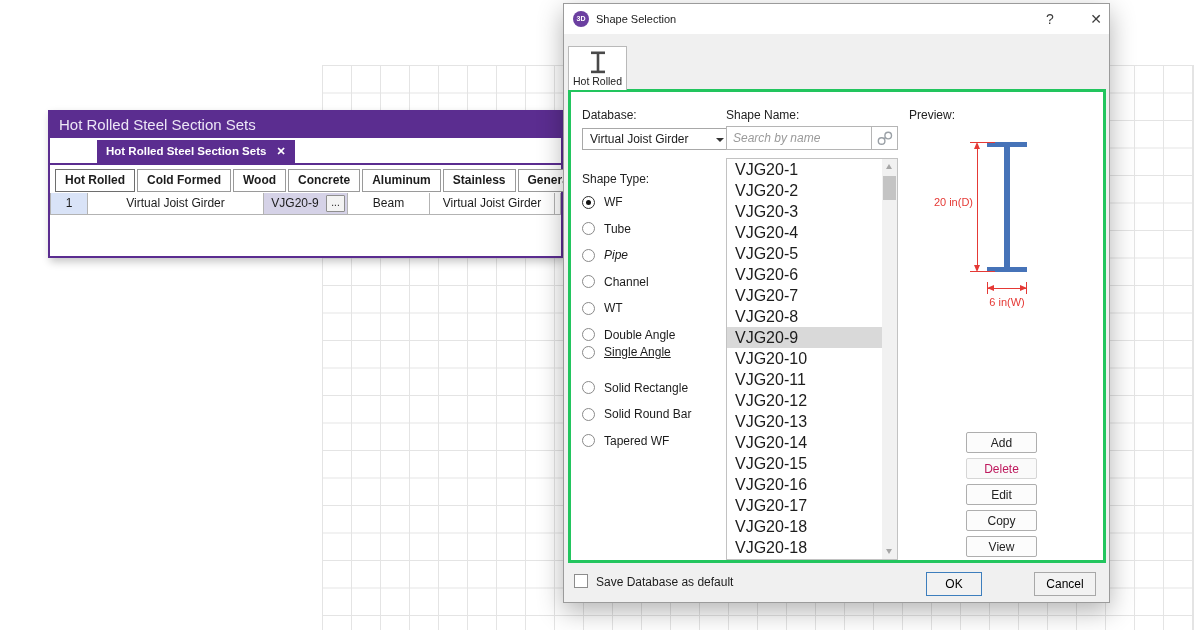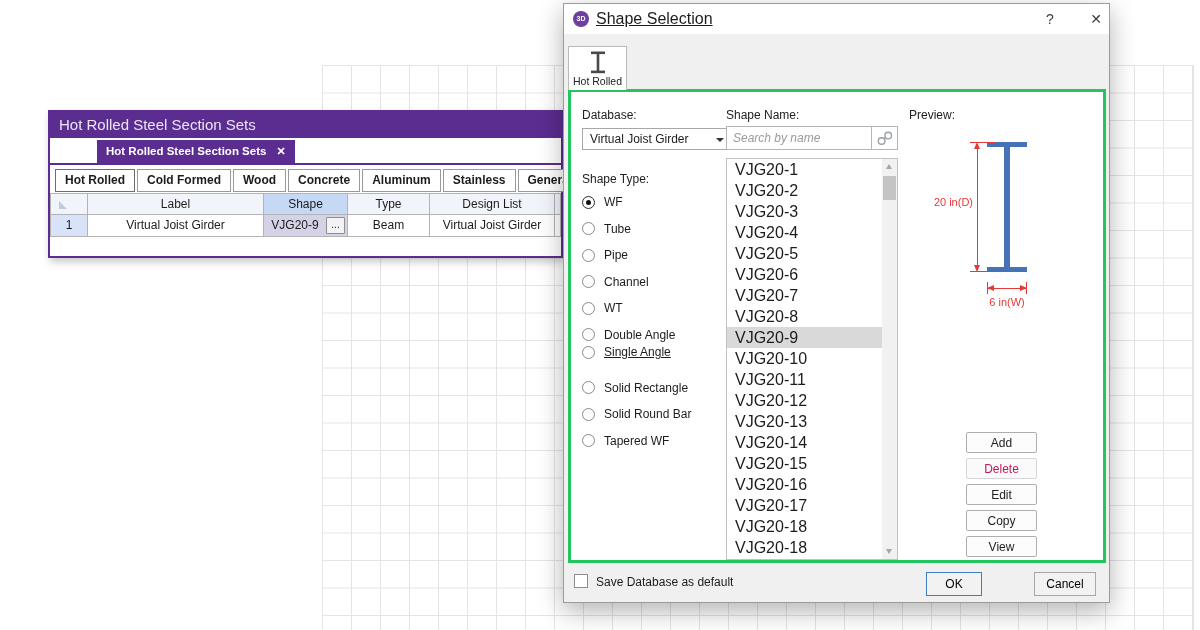--- a/index.html
+++ b/index.html
@@ -58,21 +58,21 @@
     border-left:8px solid #c2cbd9;margin:7px 0 0 8px;}
 
   
   .dialog{position:absolute;left:563px;top:3px;width:547px;height:600px;
     background:#f0f0f0;border:1px solid #9b9b9b;
     box-shadow:0 8px 24px rgba(0,0,0,.30);z-index:10;}
   .dlg-title{position:absolute;left:0;top:0;width:100%;height:30px;background:#fff;}
   .logo3d{position:absolute;left:9px;top:7px;width:16px;height:16px;border-radius:50%;
     background:#6b3fa0;color:#fff;font-size:7px;font-weight:bold;text-align:center;
     line-height:16px;}
-  .dlg-title-text{position:absolute;left:32px;top:0;font-size:16px;line-height:30px;text-decoration:underline;}
+  .dlg-title-text{position:absolute;left:32px;top:0;font-size:11px;line-height:30px;}
   .dlg-help{position:absolute;left:475px;top:0;width:22px;height:30px;text-align:center;
     line-height:30px;font-size:14px;color:#3c3c3c;cursor:pointer;}
   .dlg-close{position:absolute;left:521px;top:0;width:22px;height:30px;text-align:center;
     line-height:30px;font-size:14px;color:#3c3c3c;cursor:pointer;}
 
   .dlg-tab{position:absolute;left:4px;top:42px;width:59px;height:44px;background:#fff;
     border:1px solid #b9b9b9;border-bottom:none;z-index:3;text-align:center;}
   .dlg-tab .tab-label{position:absolute;bottom:3px;width:100%;font-size:10.5px;color:#222;}
   .dlg-tab svg{margin-top:4px;}
 
@@ -161,30 +161,20 @@
         <div class="mat-tab active">Hot Rolled</div>
         <div class="mat-tab">Cold Formed</div>
         <div class="mat-tab">Wood</div>
         <div class="mat-tab">Concrete</div>
         <div class="mat-tab">Aluminum</div>
         <div class="mat-tab">Stainless</div>
         <div class="mat-tab">General</div>
       </div>
     <div class="pw-table">
       <div class="tr">
-        <div class="td hdr c-num">
-            <div class="corner-tri"></div>
-          </div>
-        <div class="td hdr c-label">Label</div>
-        <div class="td hdr c-shape">Shape</div>
-        <div class="td hdr c-type">Type</div>
-        <div class="td hdr c-dlist">Design List</div>
-        <div class="td hdr c-extra"></div>
-      </div>
-      <div class="tr">
         <div class="td cell-num c-num">1</div>
         <div class="td c-label">Virtual Joist Girder</div>
         <div class="td cell-shape c-shape">
           <span class="shp-txt">VJG20-9</span>
           <span class="browse-btn">...</span>
         </div>
         <div class="td c-type">Beam</div>
         <div class="td c-dlist">Virtual Joist Girder</div>
         <div class="td c-extra" style="background:#fff;"></div>
       </div>
@@ -218,21 +208,21 @@
       <div class="plabel" style="left:11px;top:80px;">Shape Type:</div>
       <div id="shape-type-list">
           <div class="radio-row" style="top: 100px;">
             <span class="radio checked"></span>
             <span class="radio-label">WF</span>
           </div>
           <div class="radio-row" style="top: 126.5px;">
             <span class="radio"></span>
             <span class="radio-label">Tube</span>
           </div>
-          <div class="radio-row" style="top: 153px;">
+          <div class="radio-row" style="top: 153px; font-style: italic;">
             <span class="radio"></span>
             <span class="radio-label">Pipe</span>
           </div>
           <div class="radio-row" style="top: 179.5px;">
             <span class="radio"></span>
             <span class="radio-label">Channel</span>
           </div>
           <div class="radio-row" style="top: 206px;">
             <span class="radio"></span>
             <span class="radio-label">WT</span>

